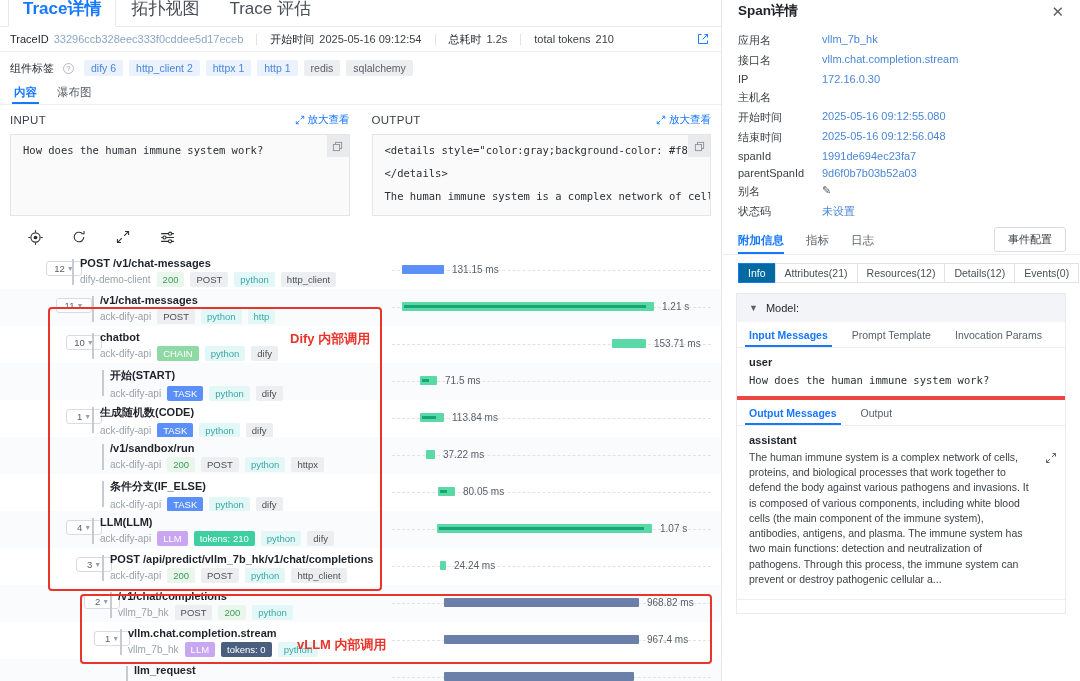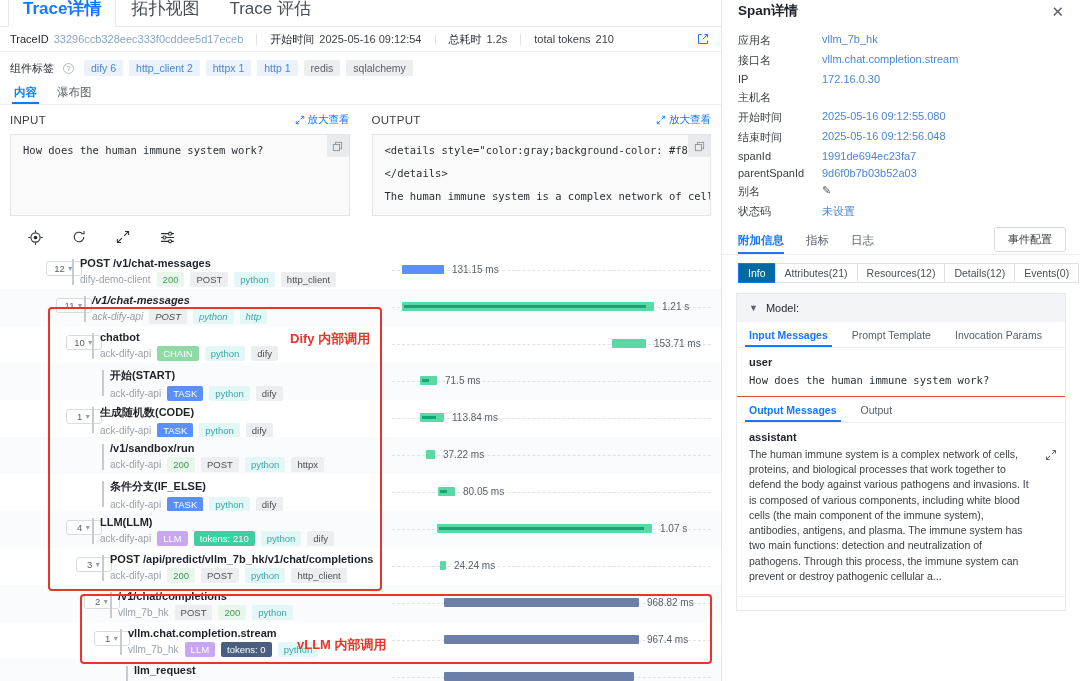--- a/index.html
+++ b/index.html
@@ -333,21 +333,21 @@
             <div class="bar blue" style="left: 10px; width: 42px;"></div>
             <div class="dur" style="left: 60px;">131.15 ms</div>
           </div>
         </div>
         <div class="row alt">
           <div class="row-left">
             <div class="depth-box" style="left: 56px; top: 9px;">
               <span>11</span>
               <span class="car">▼</span>
             </div>
-            <div class="name-block" style="left: 84px; top: 5px; font-style: italic;">
+            <div class="name-block" style="left: 92px; top: 5px;">
               <div class="vbar"></div>
               <div style="padding-left: 8px;">
                 <div class="sp-title">/v1/chat-messages</div>
                 <div class="tags">
                   <span class="svc">ack-dify-api</span>
                   <span class="tg method">POST</span>
                   <span class="tg python">python</span>
                   <span class="tg python">http</span>
                 </div>
               </div>
@@ -682,21 +682,21 @@
         <span class="chev">▼</span>
         <span>Model:</span>
       </div>
       <div class="mtabs" id="inTabs">
           <span class="mtab active">Input Messages</span>
           <span class="mtab">Prompt Template</span>
           <span class="mtab">Invocation Params</span>
         </div>
       <div class="msg-role">user</div>
       <div class="msg-mono">How does the human immune system work?</div>
-      <div class="mtabs" id="outTabs" style="border-top:1px solid #ef4444">
+      <div class="mtabs" id="outTabs" style="border-top:4px solid #ef4444">
           <span class="mtab active">Output Messages</span>
           <span class="mtab">Output</span>
         </div>
       <div class="msg-role">assistant</div>
       <div class="msg-body">The human immune system is a complex network of cells, proteins, and biological processes that work together to defend the body against various pathogens and invasions. It is composed of various components, including white blood cells (the main component of the immune system), antibodies, antigens, and plasma. The immune system has two main functions: detection and neutralization of pathogens. Through this process, the immune system can prevent or destroy pathogenic cellular a...
         <span class="expand-ic">
           <svg width="12" height="12" viewBox="0 0 16 16" fill="none" stroke="#5a6069" stroke-width="1.3">
             <path d="M10 2h4v4"></path>
               <path d="M14 2L9.2 6.8"></path>
               <path d="M6 14H2v-4"></path>

